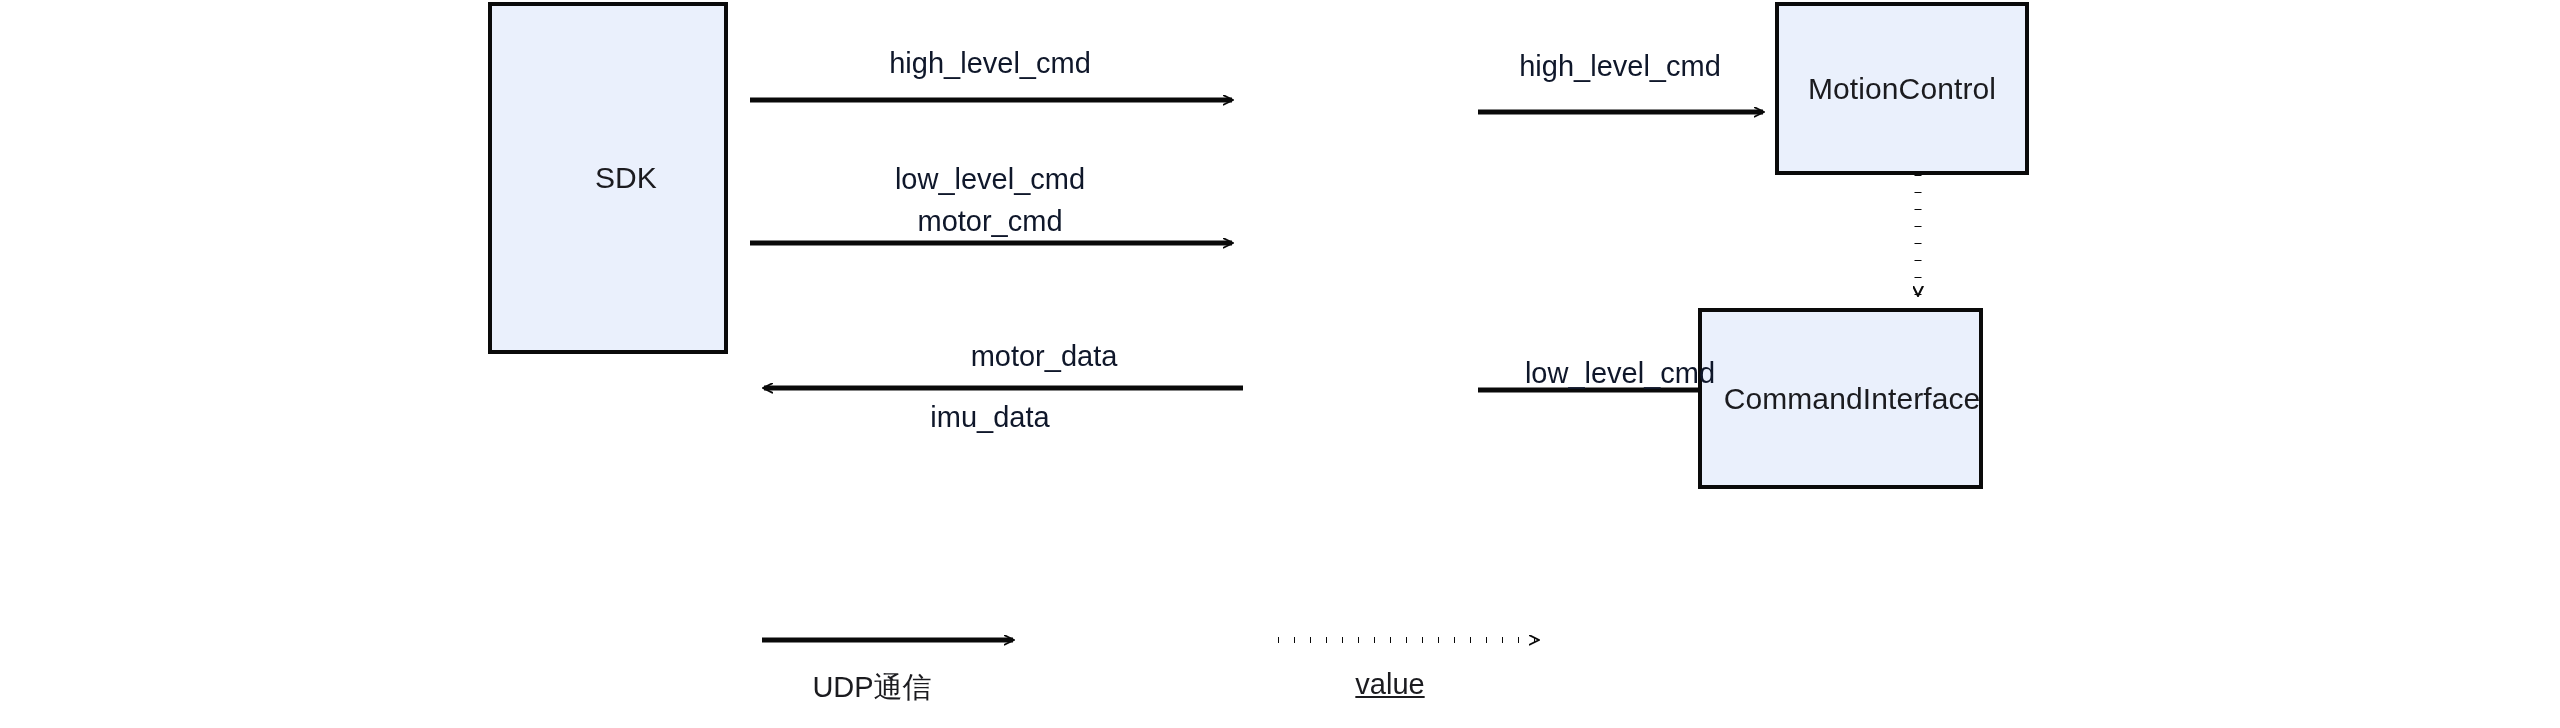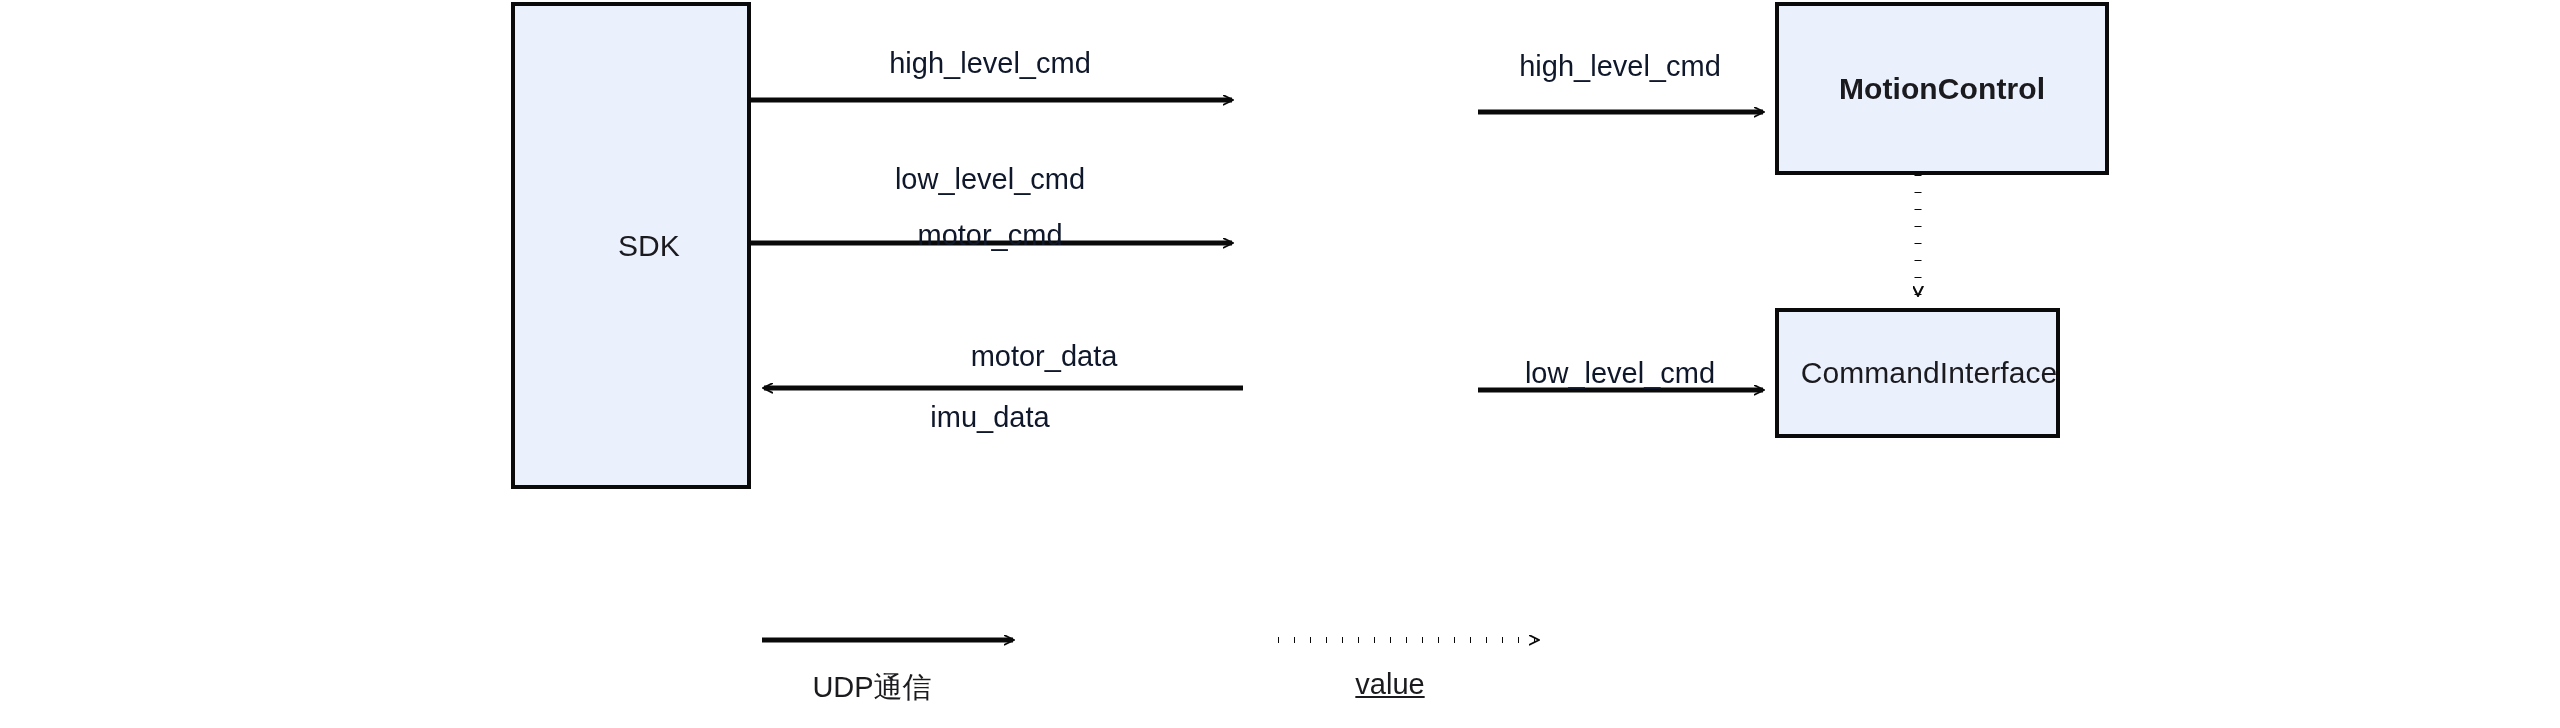--- a/index.html
+++ b/index.html
@@ -79,37 +79,37 @@
 
     <line x1="1478" y1="390" x2="1763" y2="390" stroke="#0a0a0a" stroke-width="5" marker-end="url(#arrow-r)"></line>
 
     <line x1="1918" y1="175" x2="1918" y2="295" stroke="#0a0a0a" stroke-width="7" stroke-dasharray="1 16" stroke-linecap="butt" marker-end="url(#arrow-d)"></line>
 
     <line x1="762" y1="640" x2="1013" y2="640" stroke="#0a0a0a" stroke-width="5" marker-end="url(#arrow-r)"></line>
 
     <line x1="1278" y1="640" x2="1538" y2="640" stroke="#0a0a0a" stroke-width="6" stroke-dasharray="1 15" stroke-linecap="butt" marker-end="url(#arrow-r)"></line>
   </svg>
 
-  <div class="node" style="left:511px; top:2px; width:240px; height:487px;padding-left:36px;">
+  <div class="node" style="left:488px; top:2px; width:240px; height:352px;padding-left:36px;">
     <span>SDK</span>
   </div>
 
 
-  <div class="node" style="left:1775px; top:2px; width:334px; height:173px;font-weight:bold;">
+  <div class="node" style="left:1775px; top:2px; width:254px; height:173px;">
     <span>MotionControl</span>
   </div>
 
-  <div class="node" style="left:1775px; top:308px; width:285px; height:130px;padding-left:23px;">
+  <div class="node" style="left:1698px; top:308px; width:285px; height:181px;padding-left:23px;">
     <span>CommandInterface</span>
   </div>
 
   <div class="edge-label" style="left:990px; top:47px;">high_level_cmd</div>
 
   <div class="edge-label" style="left:990px; top:163px;">low_level_cmd</div>
-  <div class="edge-label" style="left:990px; top:205px;margin-top:14px;">motor_cmd</div>
+  <div class="edge-label" style="left:990px; top:205px;">motor_cmd</div>
 
   <div class="edge-label" style="left:1044px; top:340px;">motor_data</div>
   <div class="edge-label" style="left:990px; top:401px;">imu_data</div>
 
   <div class="edge-label" style="left:1620px; top:50px;">high_level_cmd</div>
 
   <div class="edge-label" style="left:1620px; top:357px;">low_level_cmd</div>
 
   <div class="legend-label" style="left:872px; top:668px;text-align:center;">UDP通信</div>
 

